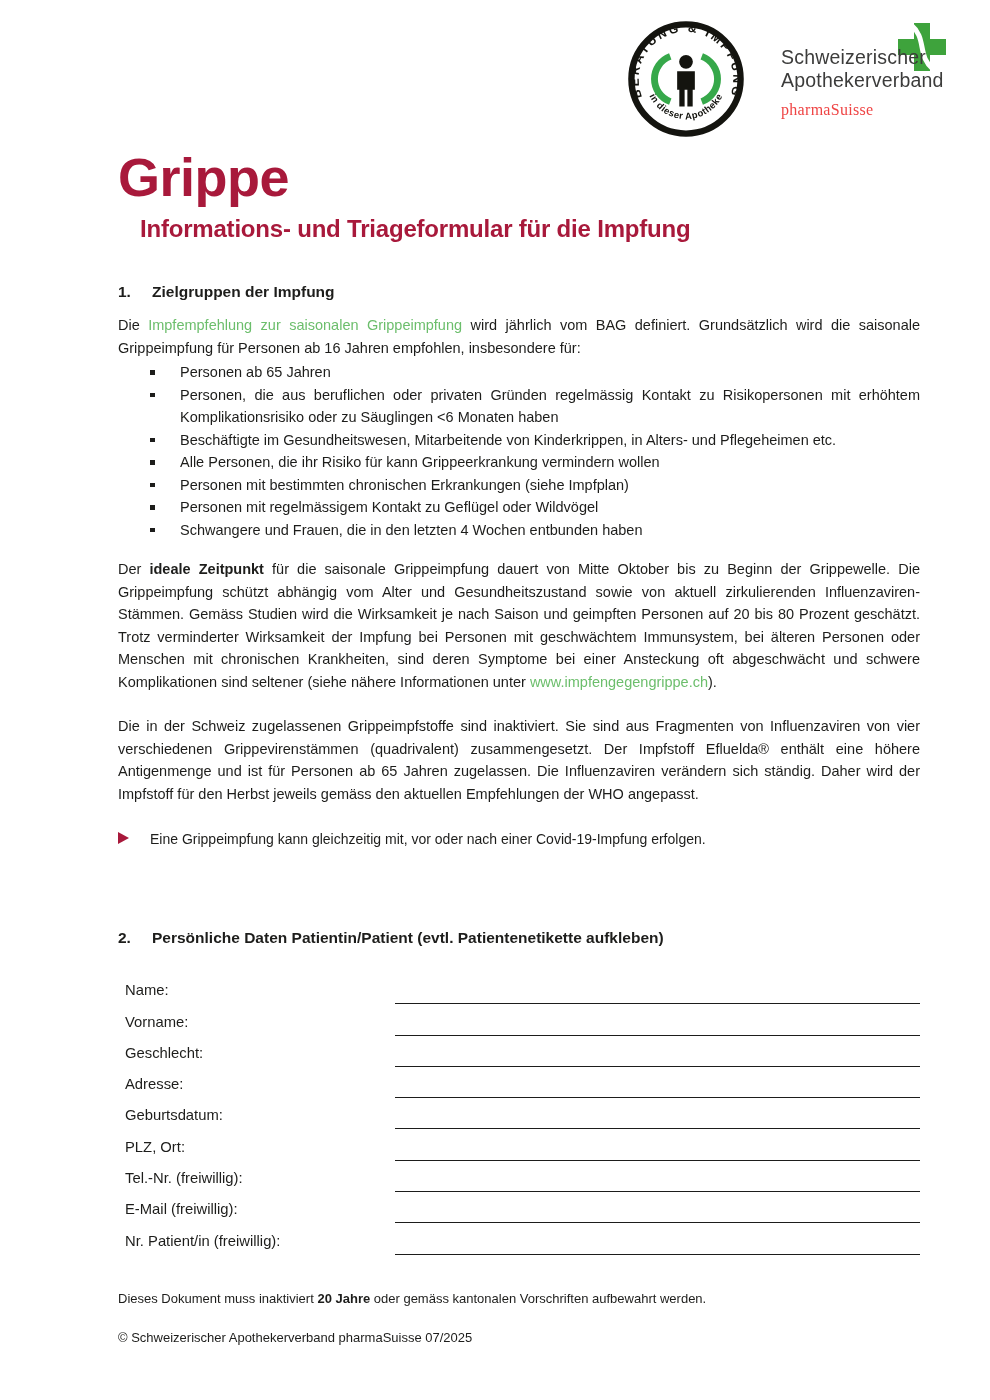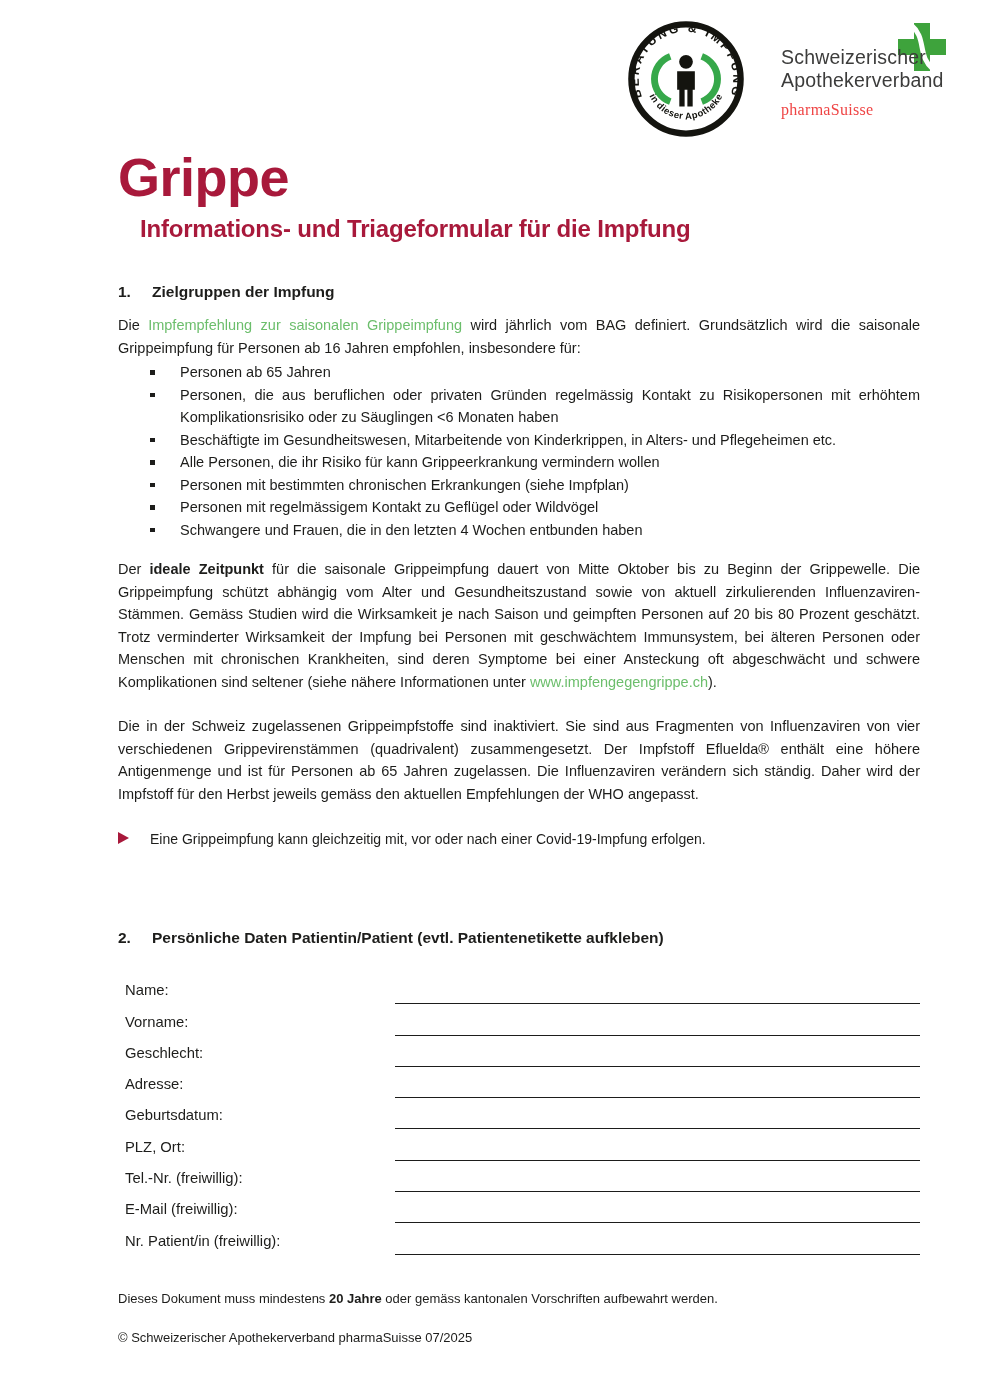--- a/index.html
+++ b/index.html
@@ -197,17 +197,17 @@
         <input class="form-line" value="" style="">
       </div>
       <div class="form-row">
         <span class="form-label">Nr. Patient/in (freiwillig):</span>
         <input class="form-line" value="" style="">
       </div>
     </div>
   </div>
 
   <div class="footer">
-    <div class="footer-line"><span>Dieses Dokument muss mindestens </span><span class="bold">20 Jahre</span><span> oder gemäss kantonalen Vorschriften aufbewahrt werden.</span></div>
+    <div class="footer-line"><span>Dieses Dokument muss inaktiviert </span><span class="bold">20 Jahre</span><span> oder gemäss kantonalen Vorschriften aufbewahrt werden.</span></div>
     <div class="footer-copy">© Schweizerischer Apothekerverband pharmaSuisse 07/2025</div>
   </div>
 
 </div>
 
 </body></html>

